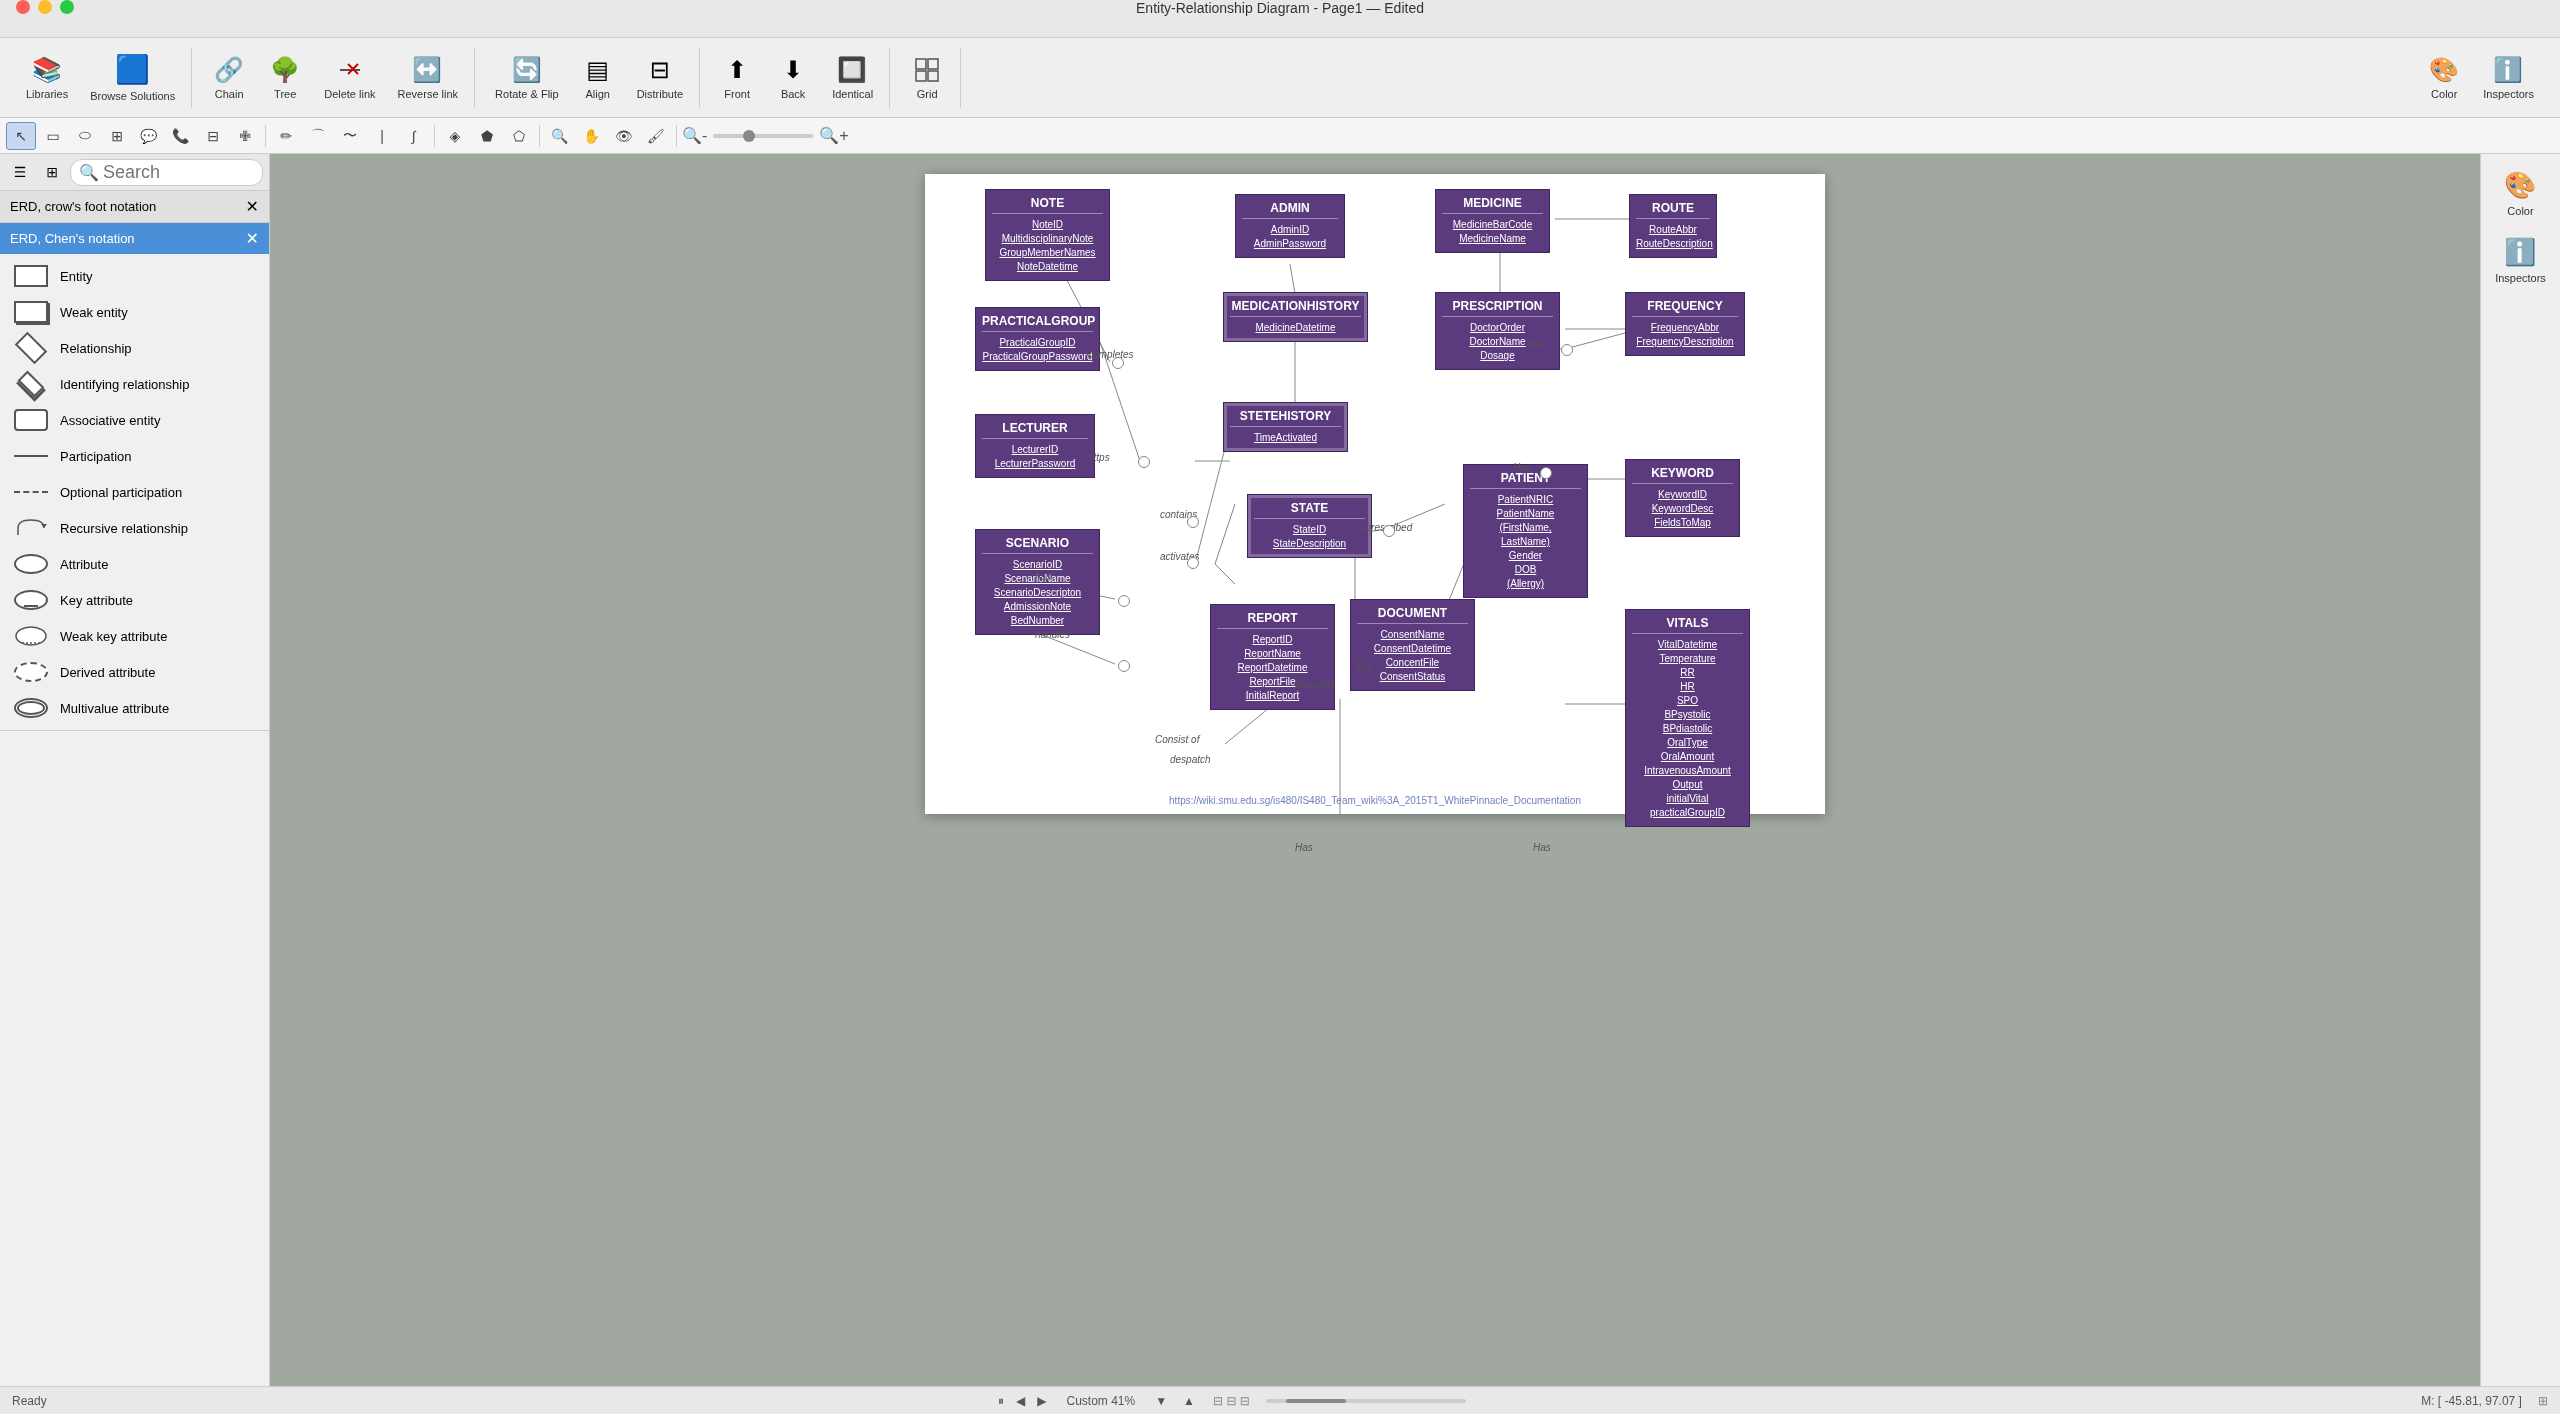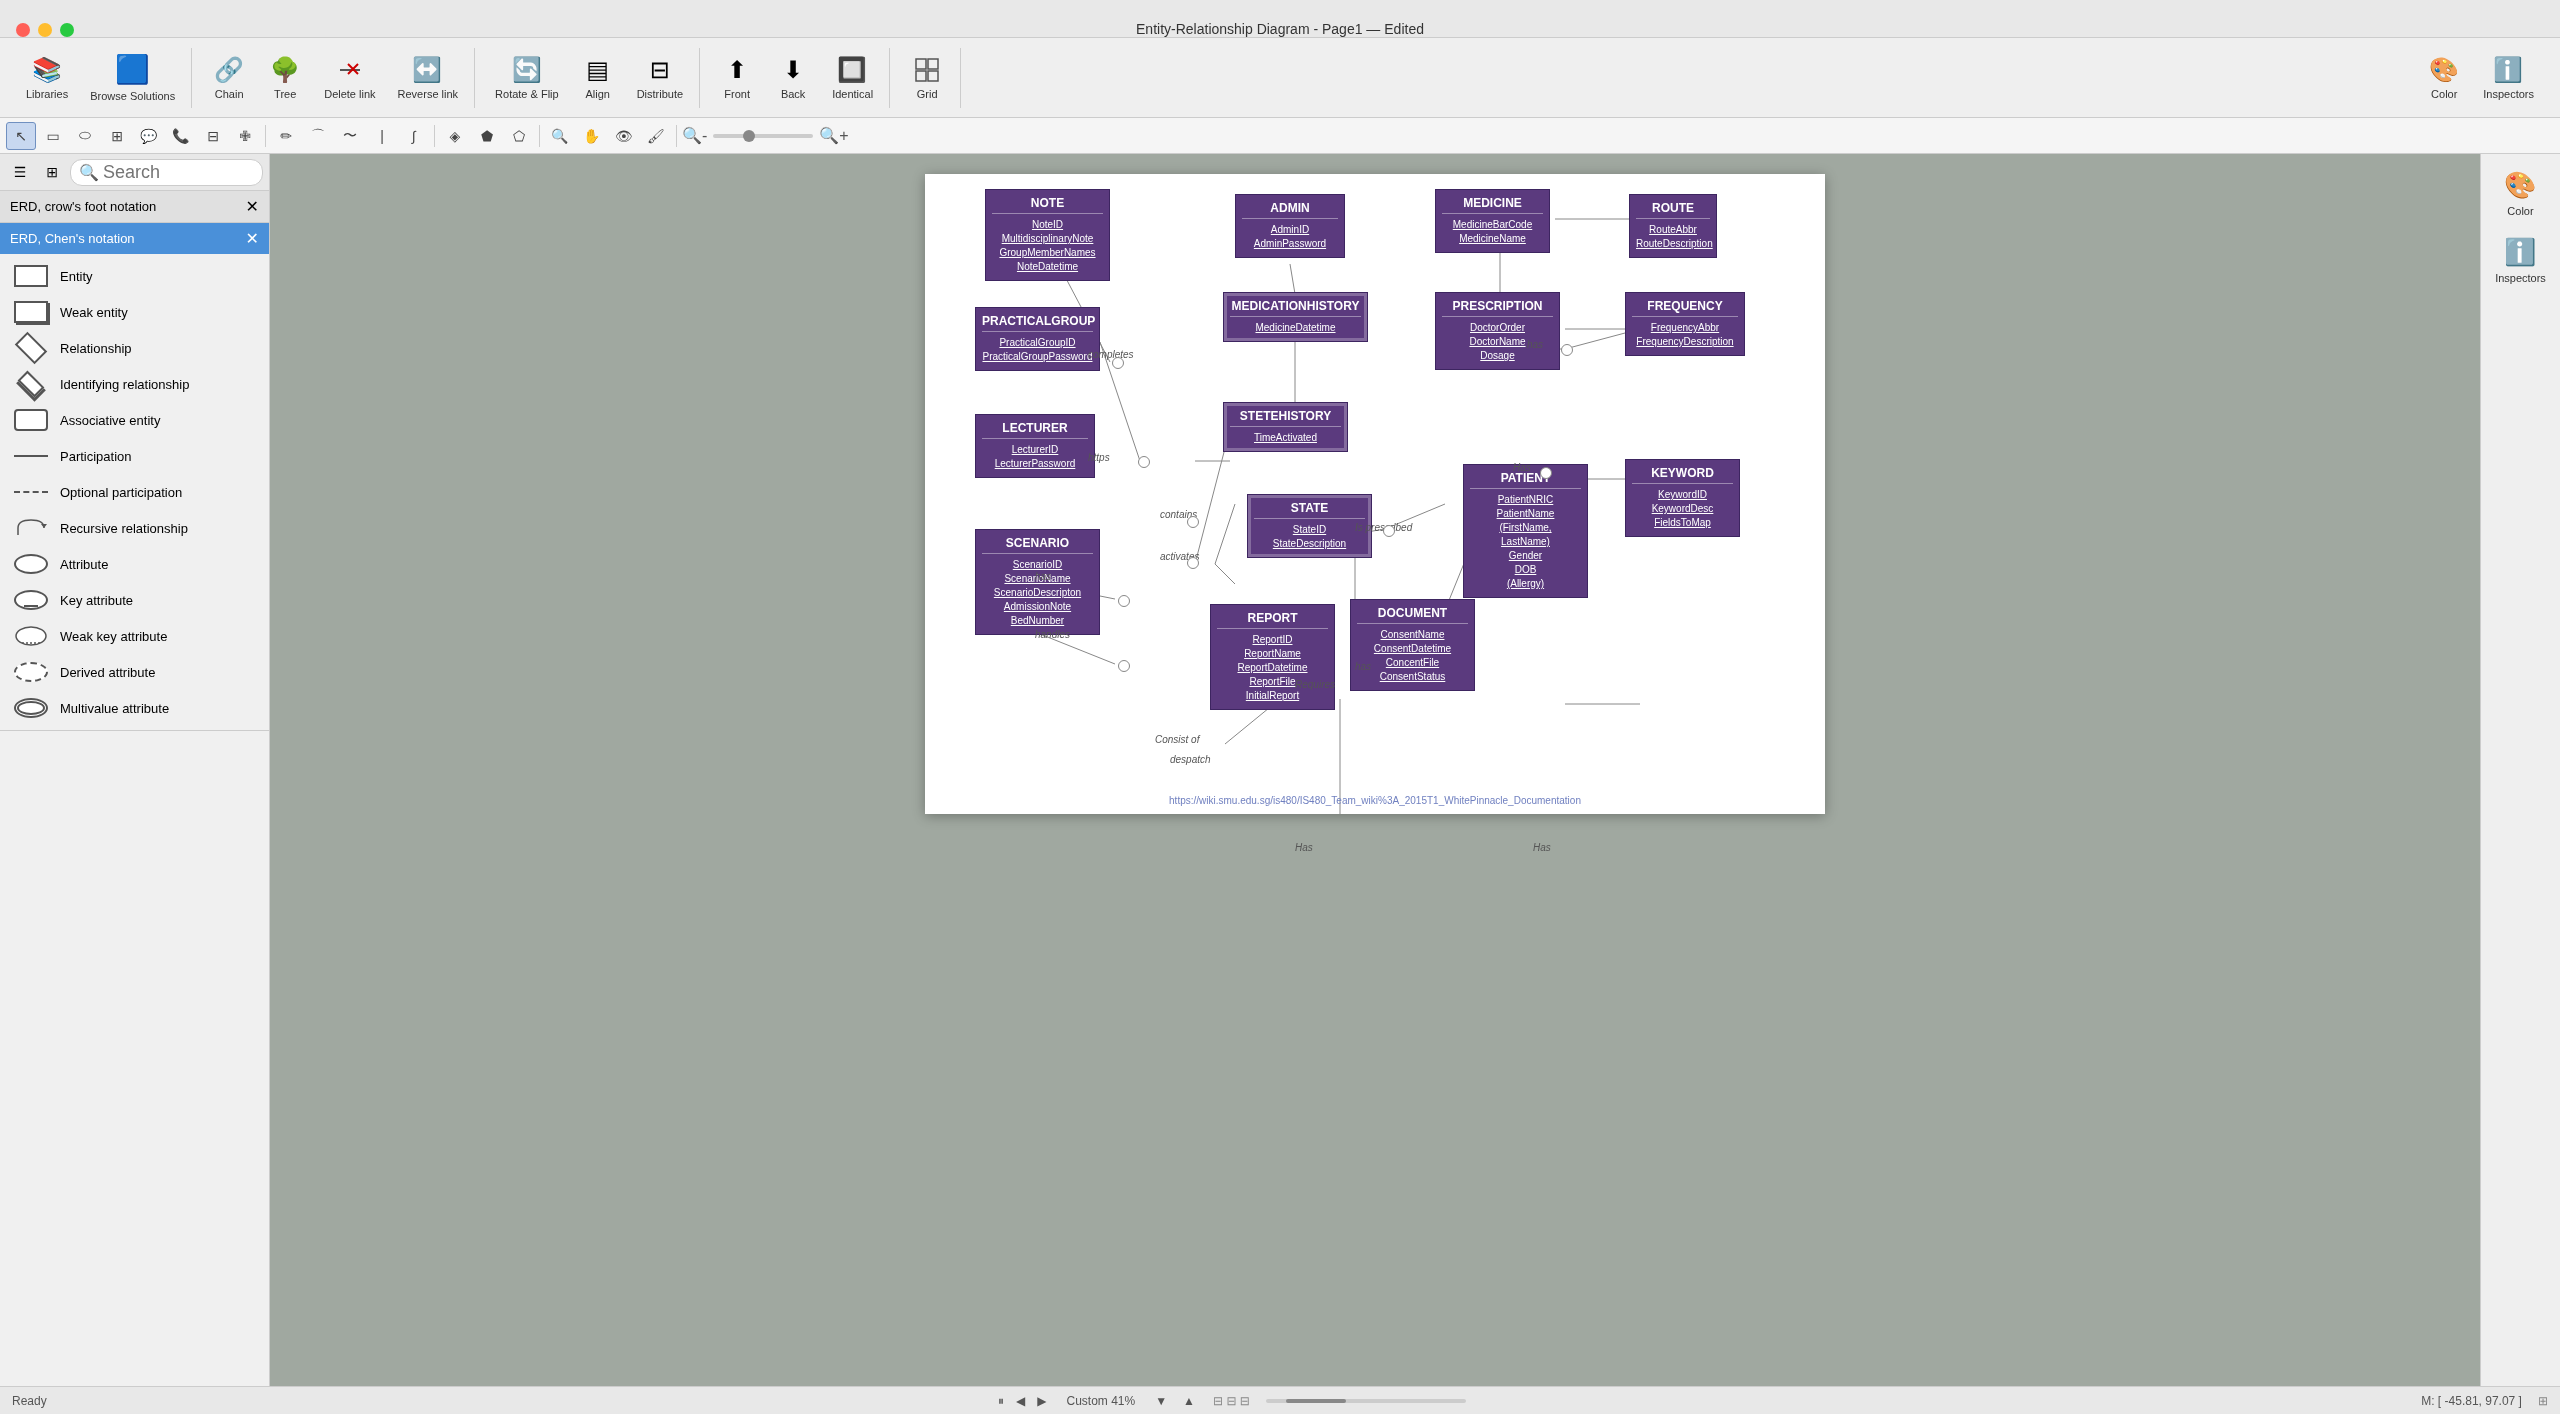--- a/index.html
+++ b/index.html
@@ -3,21 +3,21 @@
   <meta charset="utf-8">
   <style>
     * { box-sizing: border-box; margin: 0; padding: 0; }
     body { font-family: -apple-system, BlinkMacSystemFont, 'Helvetica Neue', Arial, sans-serif; background: #c0c0c0; width: 2560px; height: 1414px; overflow: hidden; display: flex; flex-direction: column; }
 
     
     #titlebar {
       background: #e8e8e8;
       height: 38px;
       display: flex;
-      align-items: flex-end;
+      align-items: flex-start;
       justify-content: center;
       border-bottom: 1px solid #ccc;
       position: relative;
       flex-shrink: 0;
     }
     .traffic-lights { position: absolute; left: 16px; display: flex; gap: 8px; }
     .tl { width: 14px; height: 14px; border-radius: 50%; }
     .tl-red { background: #ff5f57; }
     .tl-yellow { background: #ffbd2e; }
     .tl-green { background: #28ca41; }
@@ -677,20 +677,24 @@
       <div class="erd-entity" style="left:285px;top:430px;width:125px;">
         <div class="entity-name">REPORT</div>
         <div class="entity-attrs">ReportID<br>ReportName<br>ReportDatetime<br>ReportFile<br>InitialReport</div>
       </div>
 
       <div class="erd-entity" style="left:425px;top:425px;width:125px;">
         <div class="entity-name">DOCUMENT</div>
         <div class="entity-attrs">ConsentName<br>ConsentDatetime<br>ConcentFile<br>ConsentStatus</div>
       </div>
 
+      <div class="erd-entity" style="left:700px;top:435px;width:125px;">
+        <div class="entity-name">VITALS</div>
+        <div class="entity-attrs">VitalDatetime<br>Temperature<br>RR<br>HR<br>SPO<br>BPsystolic<br>BPdiastolic<br>OralType<br>OralAmount<br>IntravenousAmount<br>Output<br>initialVital<br>practicalGroupID</div>
+      </div>
 
       <div class="link-label" style="left:163px;top:175px;">completes</div>
       <div class="link-label" style="left:163px;top:278px;">https</div>
       <div class="link-label" style="left:235px;top:335px;">contains</div>
       <div class="link-label" style="left:235px;top:377px;">activates</div>
       <div class="link-label" style="left:110px;top:397px;">has</div>
       <div class="link-label" style="left:110px;top:455px;">handles</div>
       <div class="link-label" style="left:602px;top:165px;">has</div>
       <div class="link-label" style="left:430px;top:348px;">Is prescribed</div>
       <div class="link-label" style="left:588px;top:288px;">Has</div>

